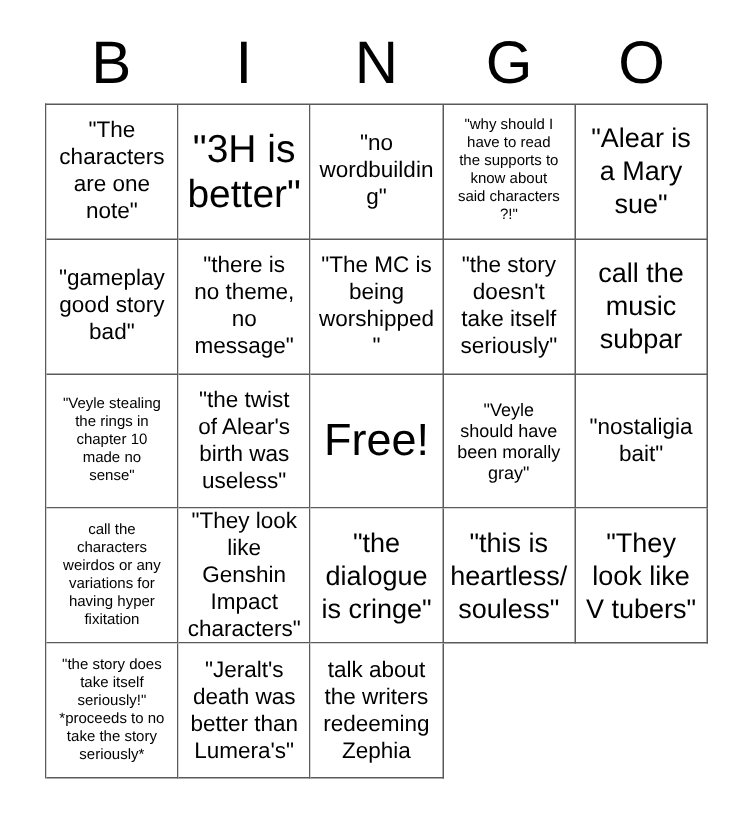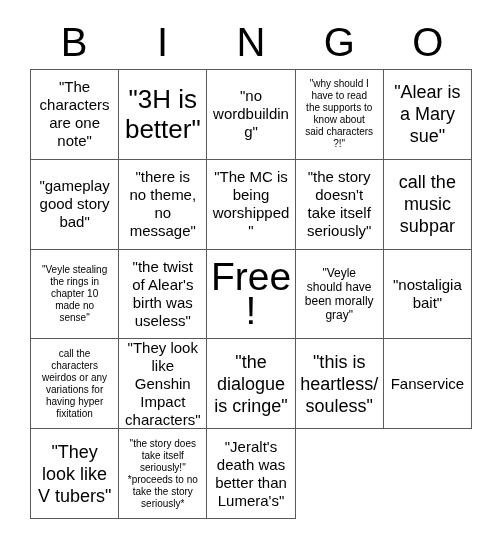--- a/index.html
+++ b/index.html
@@ -74,21 +74,21 @@
     color: #000000;
     white-space: pre-line;
     word-wrap: break-word;
   }
   
   .fs-xl  { font-size: 26px; line-height: 30px; }
   .fs-lg  { font-size: 18px; line-height: 22px; }
   .fs-md  { font-size: 15px; line-height: 18px; }
   .fs-sm  { font-size: 12px; line-height: 14px; }
   .fs-xs  { font-size: 10px; line-height: 12px; }
-  .free-cell .cell-text { font-size: 39px; line-height: 34px; }
+  .free-cell .cell-text { font-size: 30px; line-height: 34px; }
 </style>
 </head>
 <body>
 
 <div id="bingo-card">
 
   <div id="bingo-header">
     <div class="header-letter">B</div>
     <div class="header-letter">I</div>
     <div class="header-letter">N</div>
@@ -195,36 +195,39 @@
         <span class="cell-text fs-lg">"the
 dialogue
 is cringe"</span>
       </div>
       <div class="bingo-cell">
         <span class="cell-text fs-lg">"this is
 heartless/
 souless"</span>
       </div>
       <div class="bingo-cell">
-        <span class="cell-text fs-md">Fanservice</span>
-      </div>
-      <div class="bingo-cell">
         <span class="cell-text fs-lg">"They
 look like
 V tubers"</span>
       </div>
       <div class="bingo-cell">
         <span class="cell-text fs-xs">"the story does
 take itself
 seriously!"
 *proceeds to no
 take the story
 seriously*</span>
       </div>
       <div class="bingo-cell">
         <span class="cell-text fs-md">"Jeralt's
 death was
 better than
 Lumera's"</span>
       </div>
+      <div class="bingo-cell">
+        <span class="cell-text fs-md">talk about
+the writers
+redeeming
+Zephia</span>
+      </div>
     </div>
 
 </div>
 
 </body></html>

